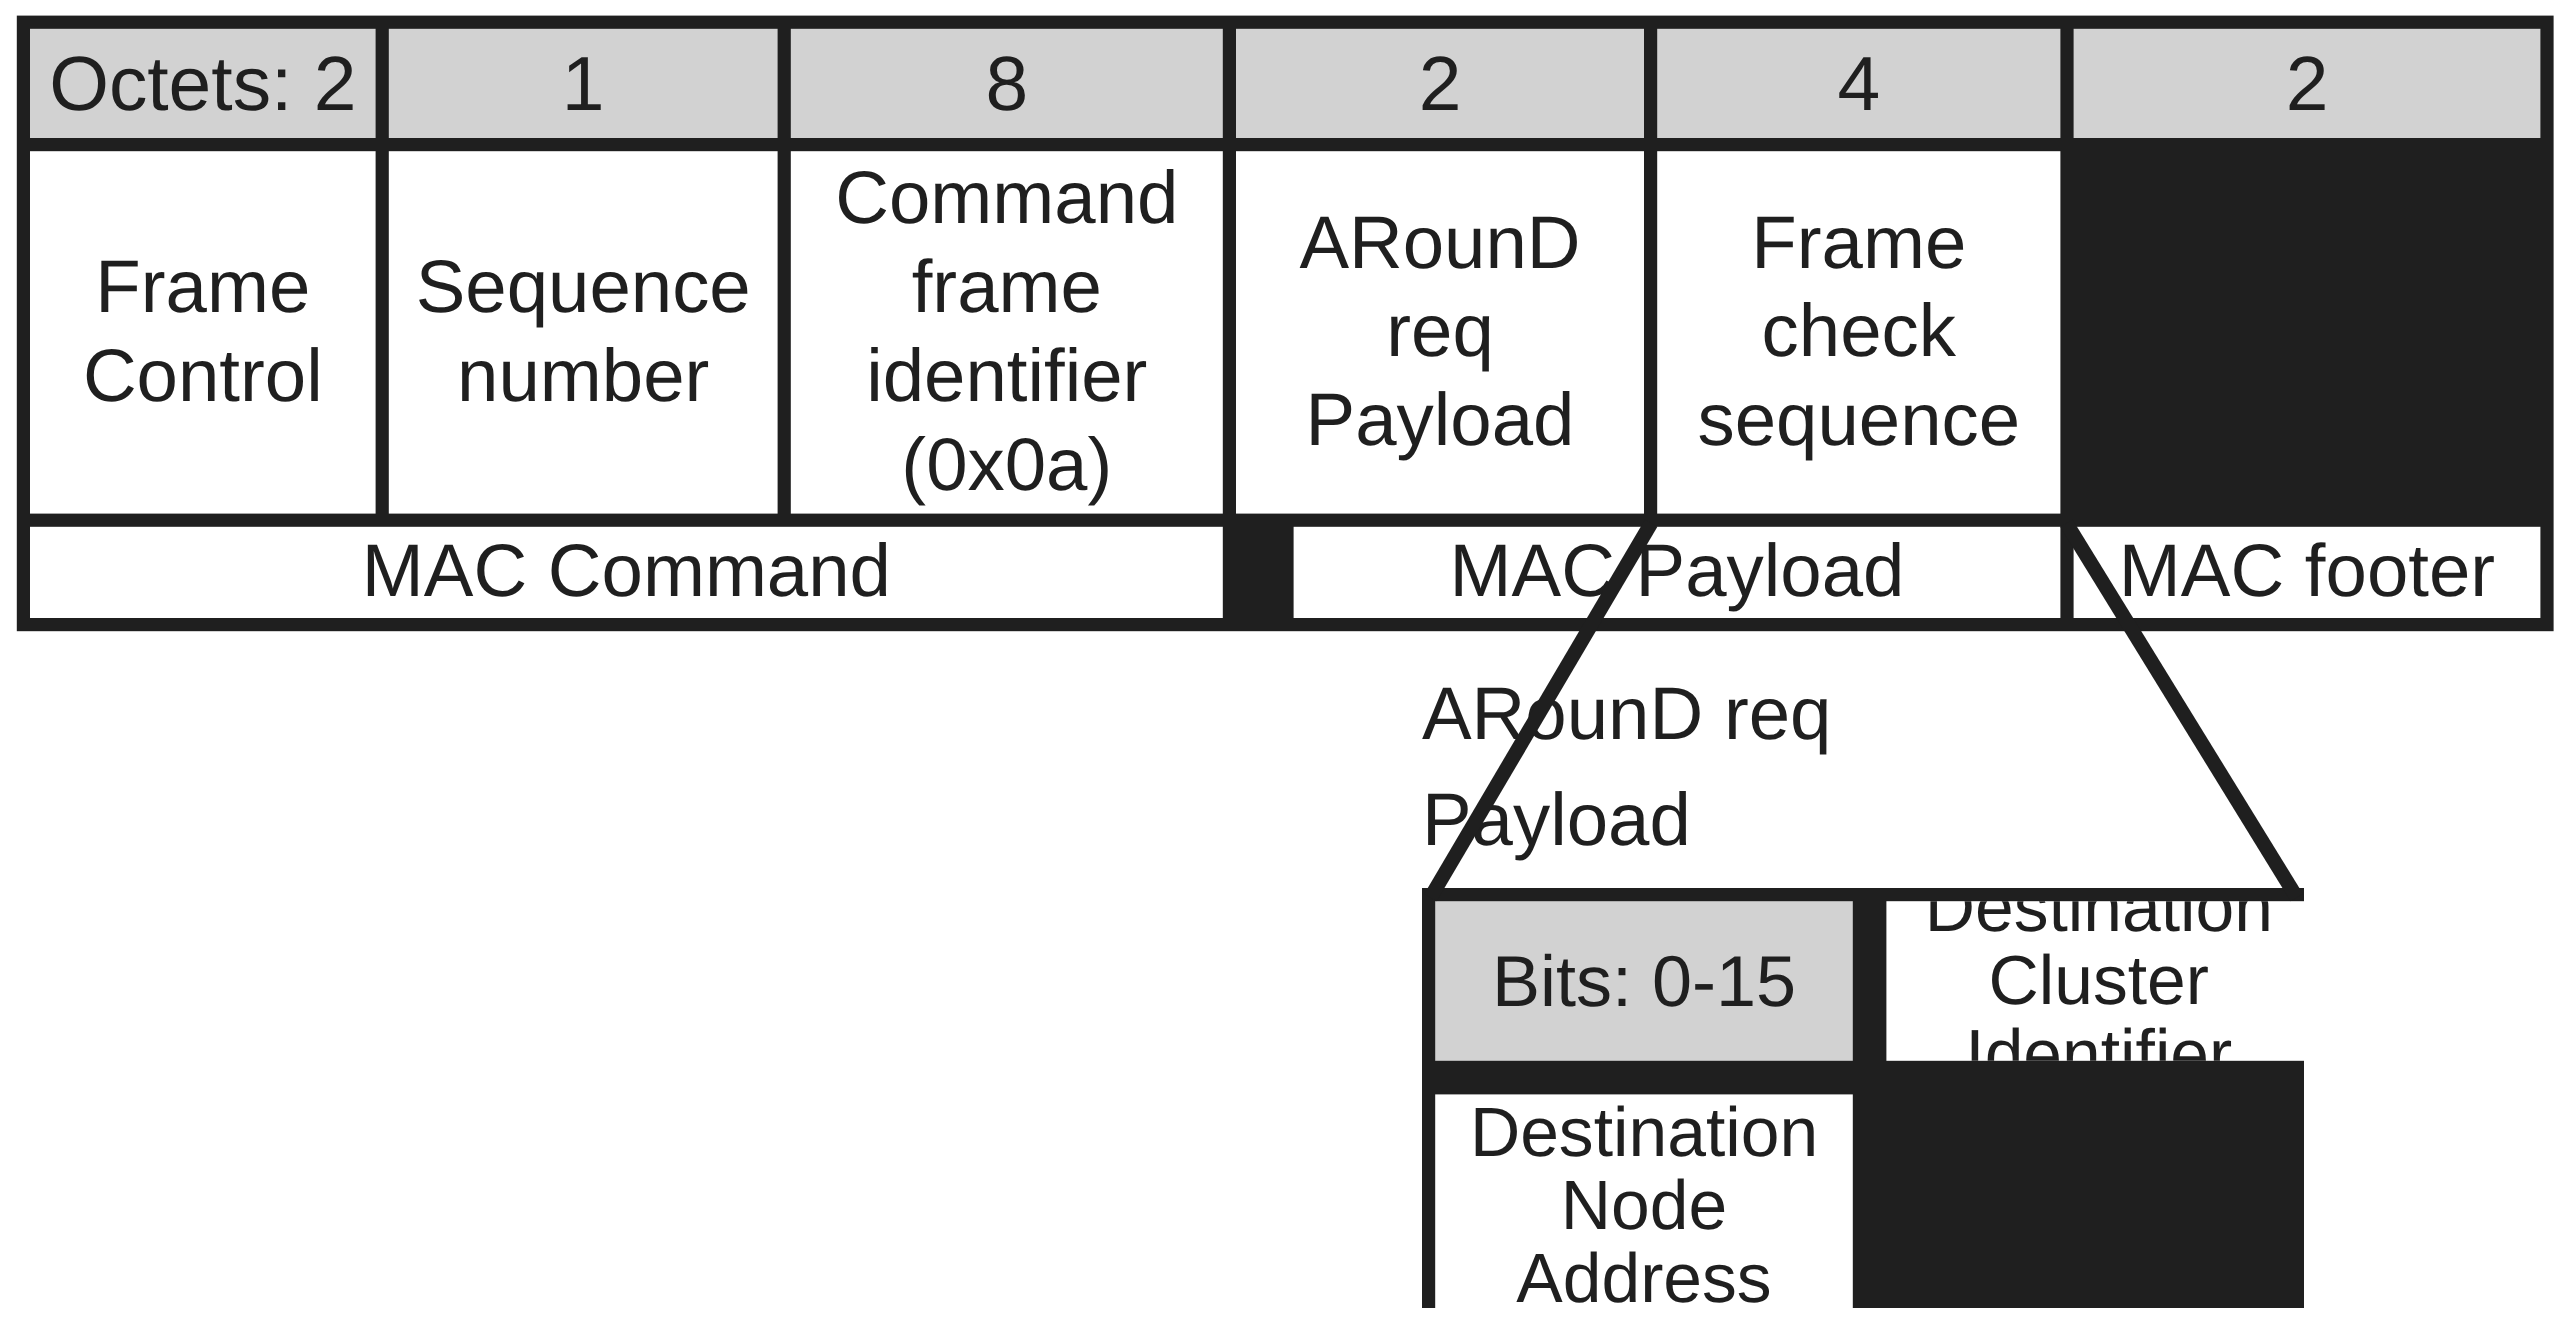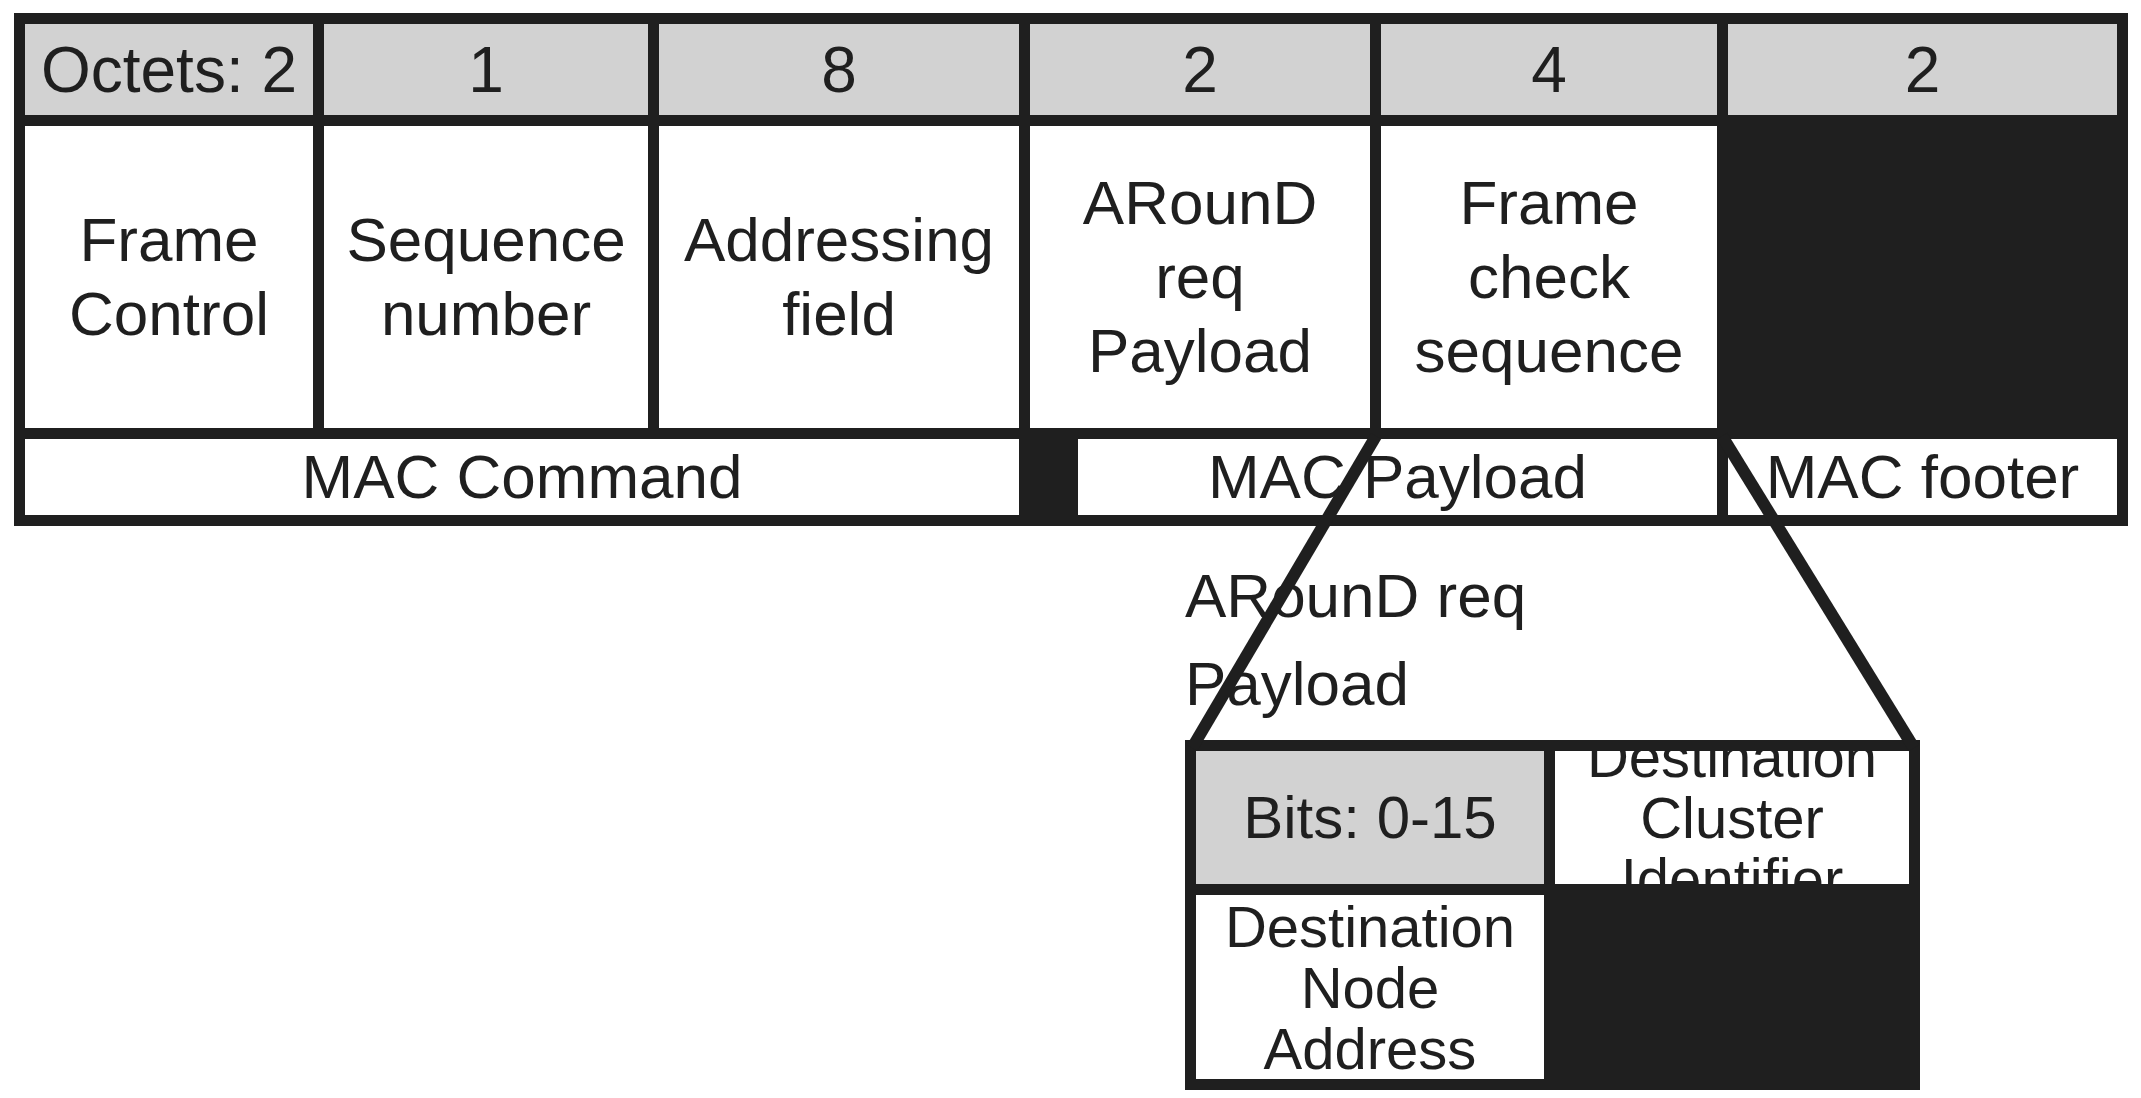--- a/index.html
+++ b/index.html
@@ -25,21 +25,21 @@
   .top-table {
     left: 14px; top: 13px;
     width: 2114px; height: 513px;
     padding: 11px; gap: 11px;
     grid-template-columns: 288px 324px 360px 340px 336px 389px;
     grid-template-rows: 91px 302px 76px;
   }
   .bottom-table {
     left: 1185px; top: 740px;
     width: 735px; height: 350px;
-    padding: 11px; gap: 11px;
+    padding: 11px; gap: 28px;
     grid-template-columns: 348px 354px;
     grid-template-rows: 133px 184px;
   }
   .cell {
     background: #ffffff;
     display: flex;
     align-items: center;
     justify-content: center;
     text-align: center;
     white-space: pre-line;
@@ -81,22 +81,24 @@
     <div class="cell gray octets-cell">1</div>
     <div class="cell gray octets-cell">8</div>
     <div class="cell gray octets-cell">2</div>
     <div class="cell gray octets-cell">4</div>
     <div class="cell gray octets-cell">2</div>
 
     <div class="cell field-cell">Frame
 Control</div>
     <div class="cell field-cell">Sequence
 number</div>
-    <div class="cell field-cell">Addressing
-field</div>
+    <div class="cell field-cell">Command
+frame
+identifier
+(0x0a)</div>
     <div class="cell field-cell">ARounD
 req
 Payload</div>
     <div class="cell field-cell">Frame
 check
 sequence</div>
 
     <div class="cell section-cell span-header">MAC Command</div>
     <div class="cell section-cell span-payload">MAC Payload</div>
     <div class="cell section-cell span-footer">MAC footer</div>

